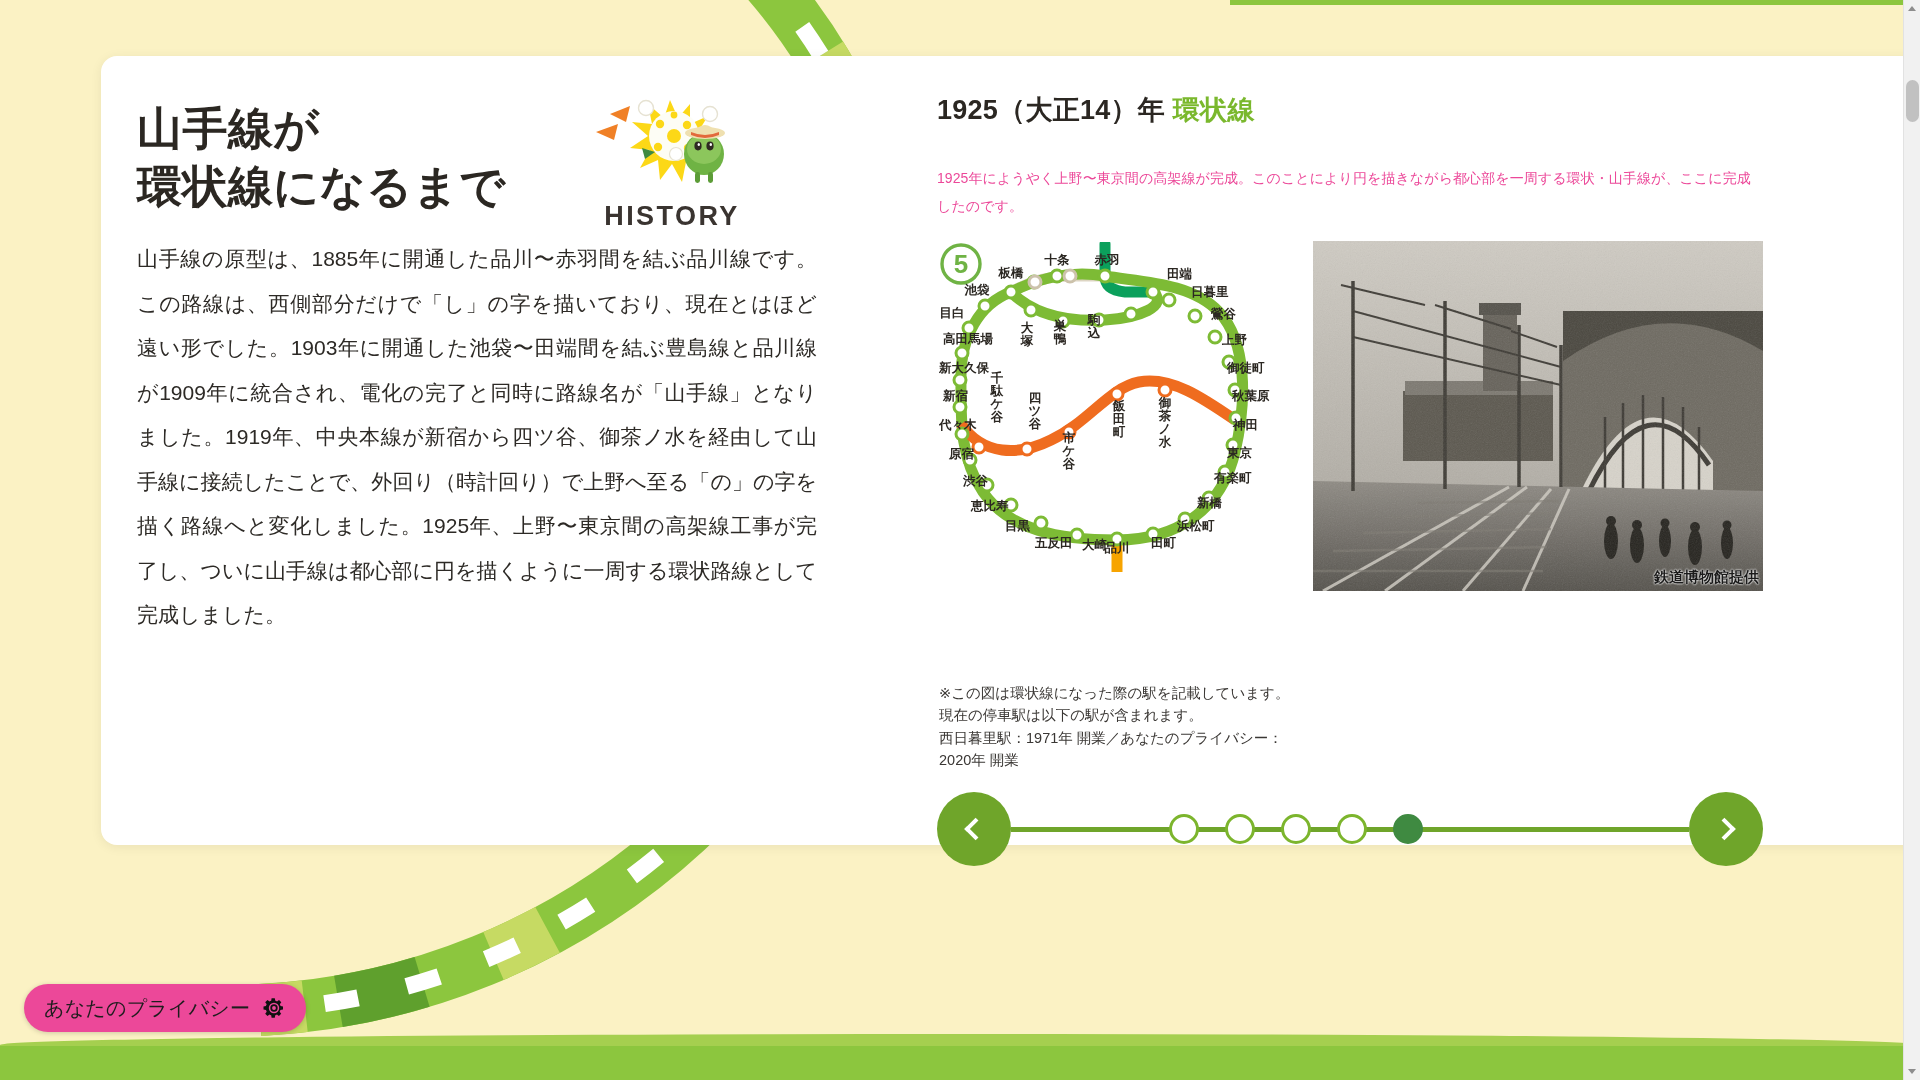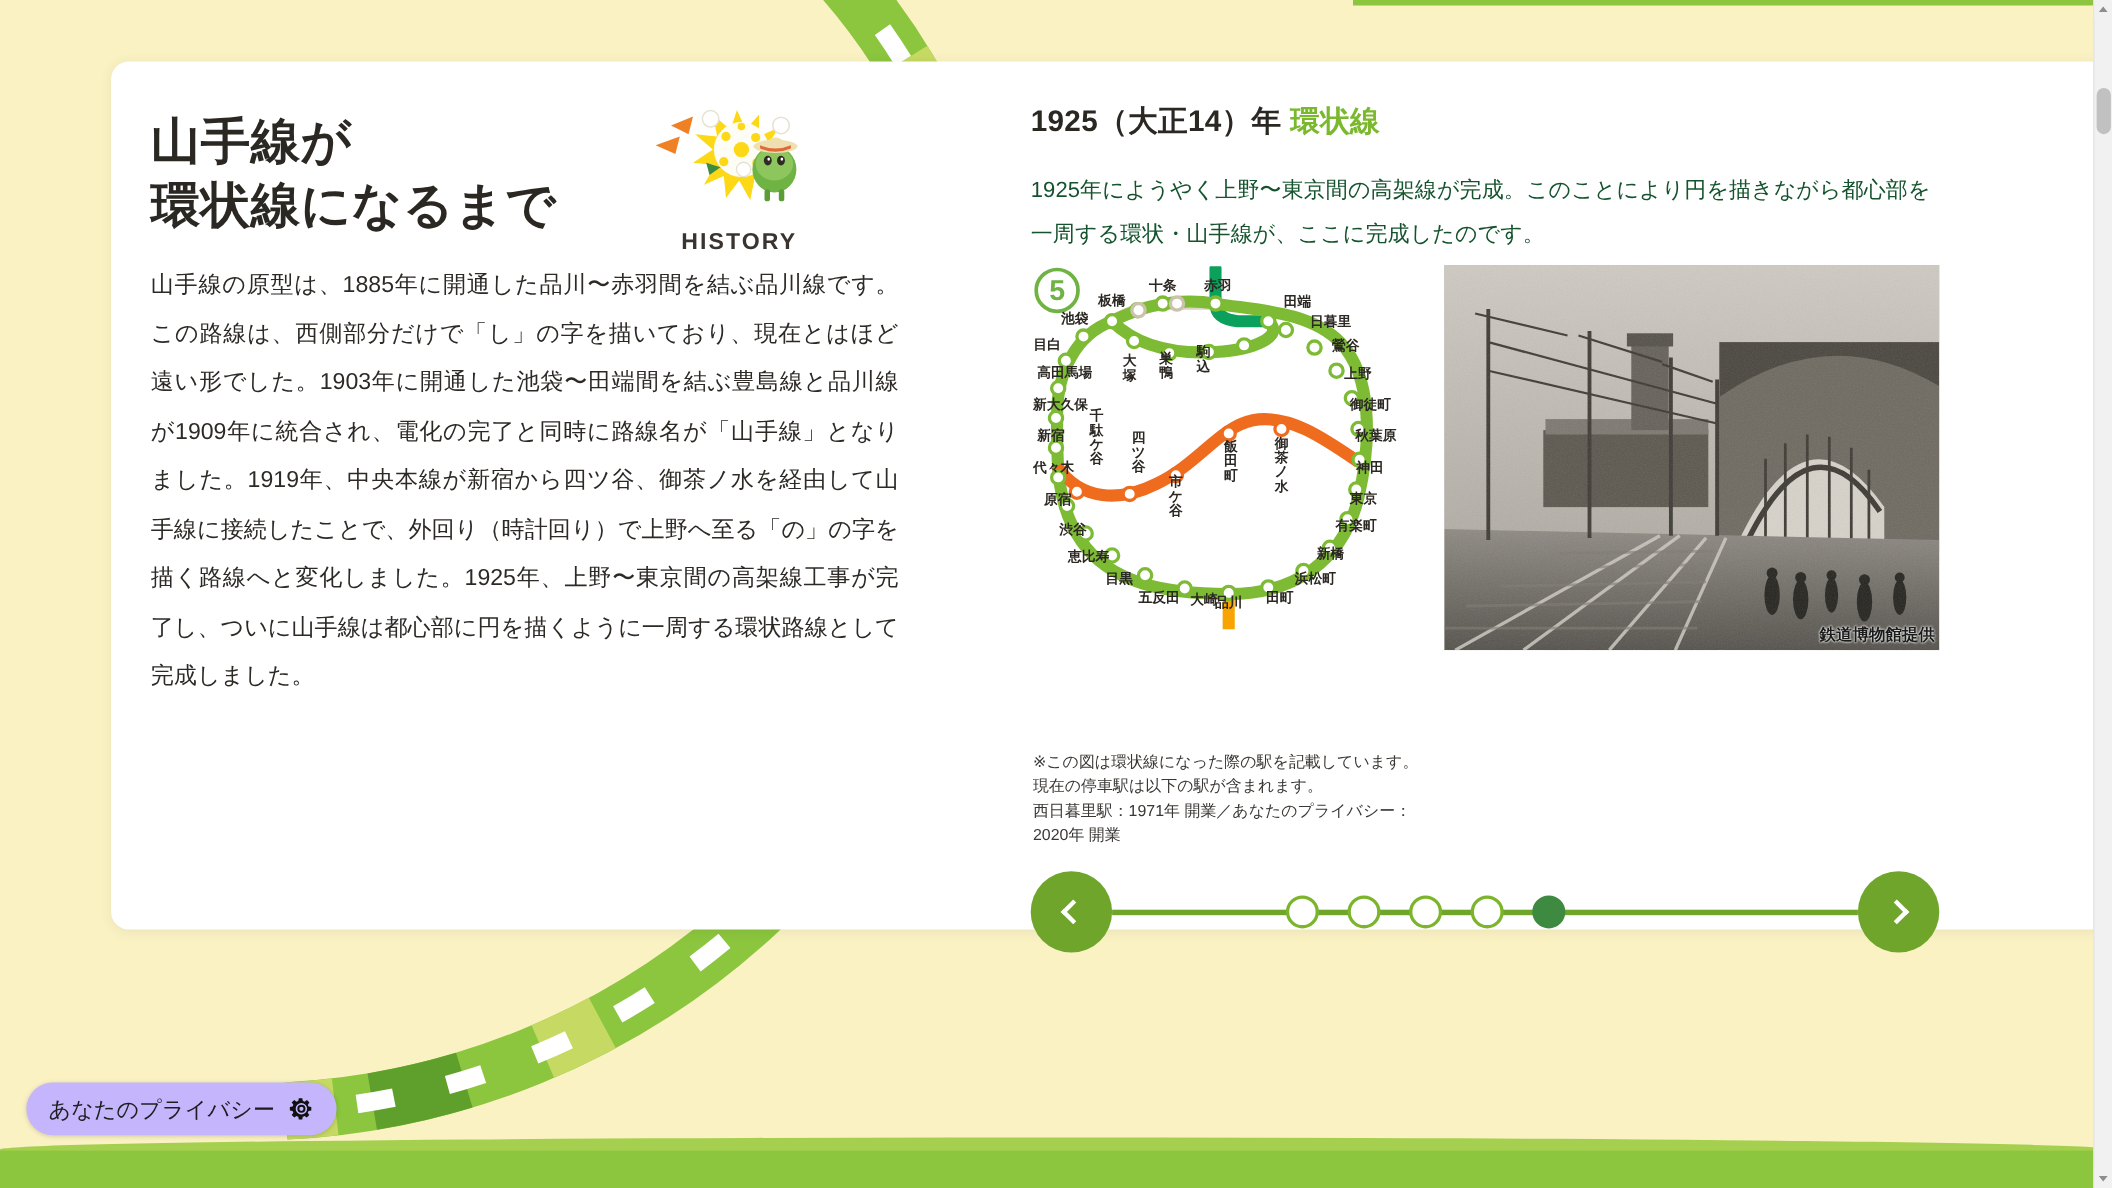--- a/index.html
+++ b/index.html
@@ -66,36 +66,36 @@
   #page-title {
     font-size:45px; font-weight:bold; color:#2b2722; line-height:1.28;
     letter-spacing:.01em; white-space:pre-line;
   }
   #history-badge {
     position:absolute; left:455px; top:-8px; width:160px; height:140px;
     text-align:center;
   }
   #history-label {
     position:absolute; left:0; bottom:0; width:100%;
-    font-size:21px; font-weight:bold; color:#3a3430; letter-spacing:.09em;
+    font-size:27px; font-weight:bold; color:#3a3430; letter-spacing:.09em;
   }
   #body-copy {
     margin-top:22px; font-size:21px; color:#2d2a26;
     line-height:2.12; text-align:justify; text-justify:inter-character;
   }
 
   
   #right-col { position:absolute; left:836px; top:36px; width:826px; }
   #panel-heading {
     font-size:27px; font-weight:bold; color:#2b2722;
     text-align:left; letter-spacing:.01em;
   }
   #panel-heading .accent { color:#7ab82d; }
   #panel-desc {
-    margin-top:25px; font-size:20px; color:#14532d; line-height:2.0;
+    margin-top:36px; font-size:14px; color:#ec4899; line-height:2.0;
     letter-spacing:.005em;
   }
 
   #media-row { position:absolute; left:0; top:150px; width:826px; height:350px; }
 
   
   #route-map { position:absolute; left:2px; top:0; width:340px; height:330px; }
   #route-map svg { display:block; }
 
   
@@ -141,21 +141,21 @@
   .pg-dot {
     position:absolute; top:22px; width:30px; height:30px; border-radius:50%;
     border:3.5px solid #7cb52d; background:#fff; cursor:pointer;
   }
   .pg-dot.active { background:#3f8a41; border-color:#3f8a41; }
 
   
   #privacy-pill {
     position:absolute; left:24px; bottom:48px;
     height:48px; padding:0 20px; border-radius:26px;
-    background:#c4b5fd; box-shadow:0 1px 5px rgba(0,0,0,.18);
+    background:#ec4899; box-shadow:0 1px 5px rgba(0,0,0,.18);
     display:flex; align-items:center; gap:12px; cursor:pointer;
   }
   #privacy-label { font-size:20px; color:#1d1d1d; letter-spacing:.01em; }
 </style>
 </head>
 <body>
 
 <div id="bg-layer">
   
   <svg width="1920" height="1080" viewBox="0 0 1920 1080">

